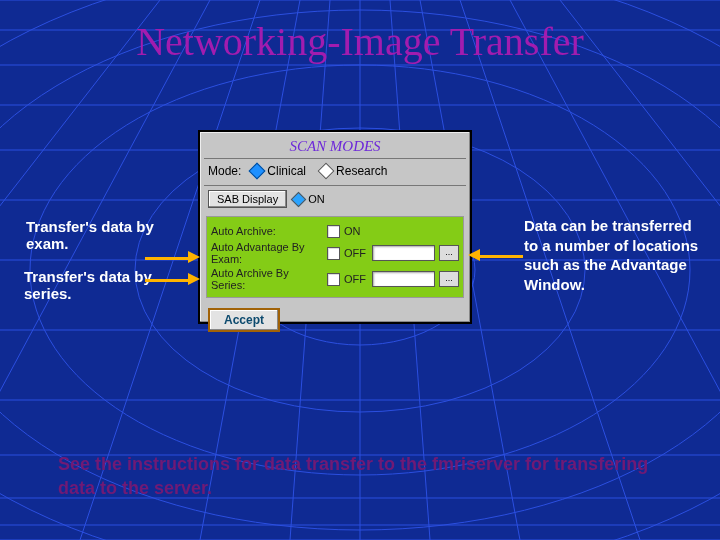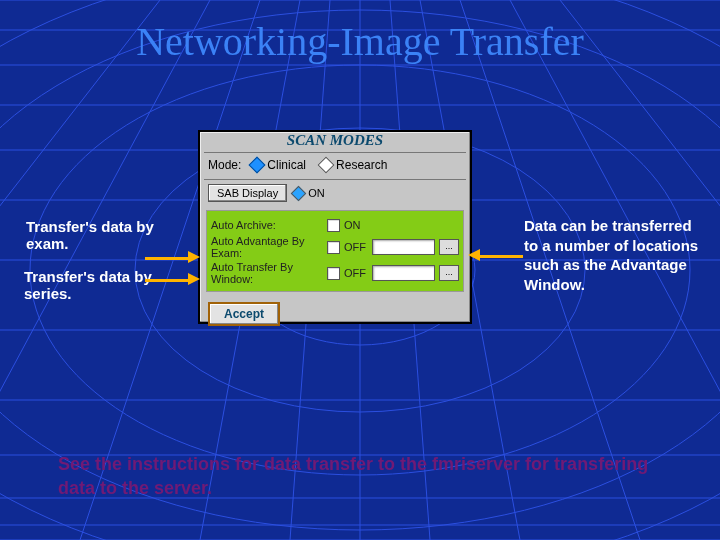--- a/index.html
+++ b/index.html
@@ -1,21 +1,21 @@
 <!DOCTYPE html>
 <html><head>
 <meta charset="utf-8">
 <style>
   html,body{margin:0;padding:0;width:720px;height:540px;overflow:hidden;font-family:Arial,Helvetica,sans-serif}
   .bg{position:absolute;inset:0;background:#0f2a93}
   .bg svg{position:absolute;inset:0}
   .slide{position:absolute;inset:0}
-  .title{position:absolute;left:0;right:0;top:18px;text-align:center;font-size:40px;color:#3b82f6;font-family:"Times New Roman",serif;font-weight:400}
+  .title{position:absolute;left:0;right:0;top:18px;text-align:center;font-size:40px;color:#a21caf;font-family:"Times New Roman",serif;font-weight:400}
   .panel{position:absolute;left:198px;top:130px;width:270px;height:190px;background:#c6c6c6;border:2px solid #000;box-shadow:inset -1px -1px 0 #888,inset 1px 1px 0 #eee}
-  .scanmodes{text-align:center;font-style:italic;font-family:"Times New Roman",serif;font-size:15px;margin-top:0;color:#0c4a6e;font-weight:700}
+  .scanmodes{text-align:center;font-style:italic;font-family:"Times New Roman",serif;font-size:15px;margin-top:6px;color:#6d28d9;font-weight:400}
   .hr{height:1px;background:#777;margin:3px 4px}
   .moderow{display:flex;align-items:center;font-size:12px;color:#000;padding:2px 8px 4px 8px}
   .moderow .lbl{margin-right:6px}
   .diamond{display:inline-block;width:10px;height:10px;border:1px solid #555;background:#fff;transform:rotate(45deg);margin:0 4px;vertical-align:middle}
   .diamond.sel{background:#1e90ff;border-color:#004b9a}
   .radiolbl{margin-right:10px}
   .sab{margin:4px 8px 8px 8px;display:flex;align-items:center;gap:6px}
   .sab-btn{background:#e3e3e3;border:1px solid #555;padding:2px 8px;font-size:11px;box-shadow:inset -1px -1px 0 #888,inset 1px 1px 0 #fff}
   .sab-toggle{display:inline-flex;align-items:center;gap:4px;font-size:11px}
   .mini-diamond{display:inline-block;width:9px;height:9px;border:1px solid #555;background:#2aa3ff;transform:rotate(45deg)}
@@ -108,21 +108,21 @@
         <span class="dots">...</span>
       </div>
       <div class="grow">
         <span class="glabel">Auto Advantage By Exam:</span>
         <span class="chk"></span>
         <span class="onoff">OFF</span>
         <span class="inp"></span>
         <span class="dots">...</span>
       </div>
       <div class="grow">
-        <span class="glabel">Auto Transfer By Window:</span>
+        <span class="glabel">Auto Archive By Series:</span>
         <span class="chk"></span>
         <span class="onoff">OFF</span>
         <span class="inp"></span>
         <span class="dots">...</span>
       </div>
     </div>
     <span class="accept">Accept</span>
   </div>
 
   <div class="note left2">Transfer's data by series.</div>

